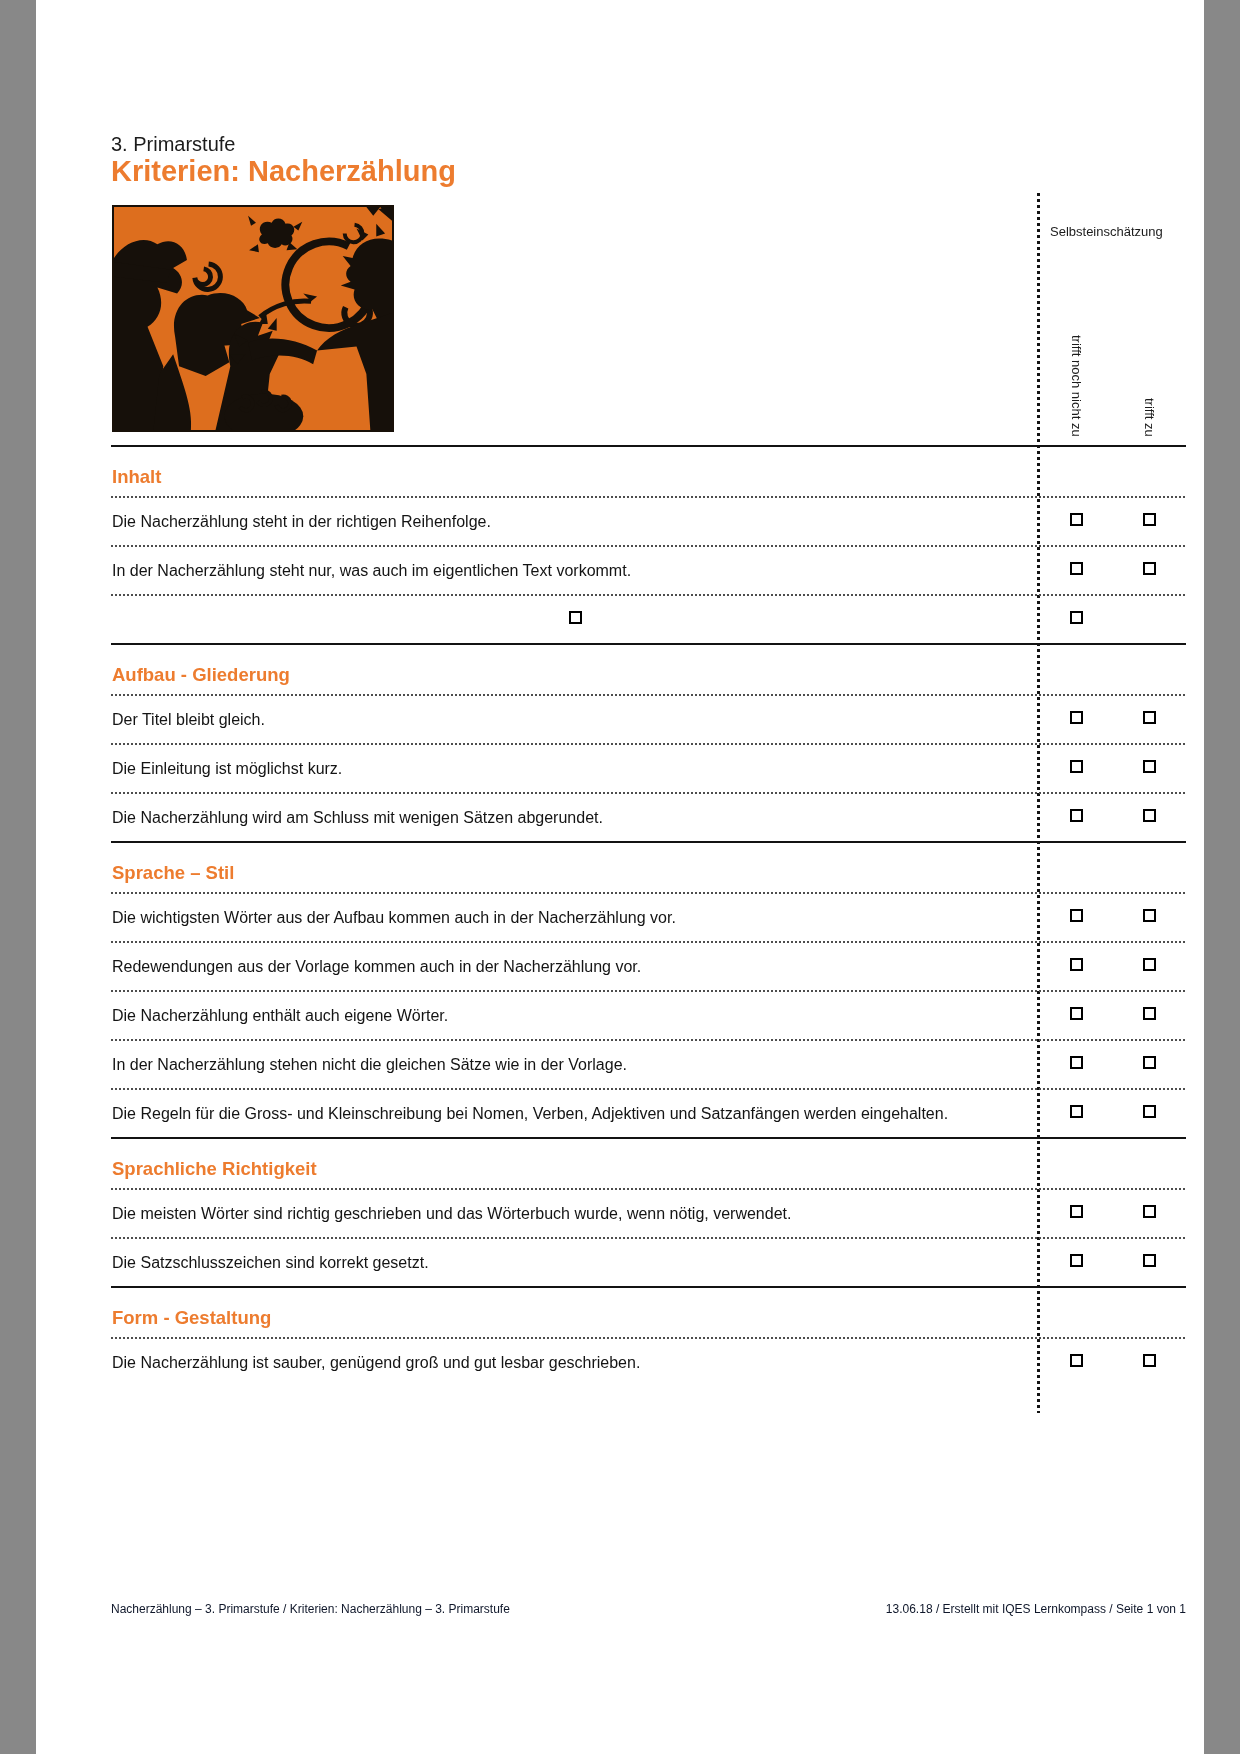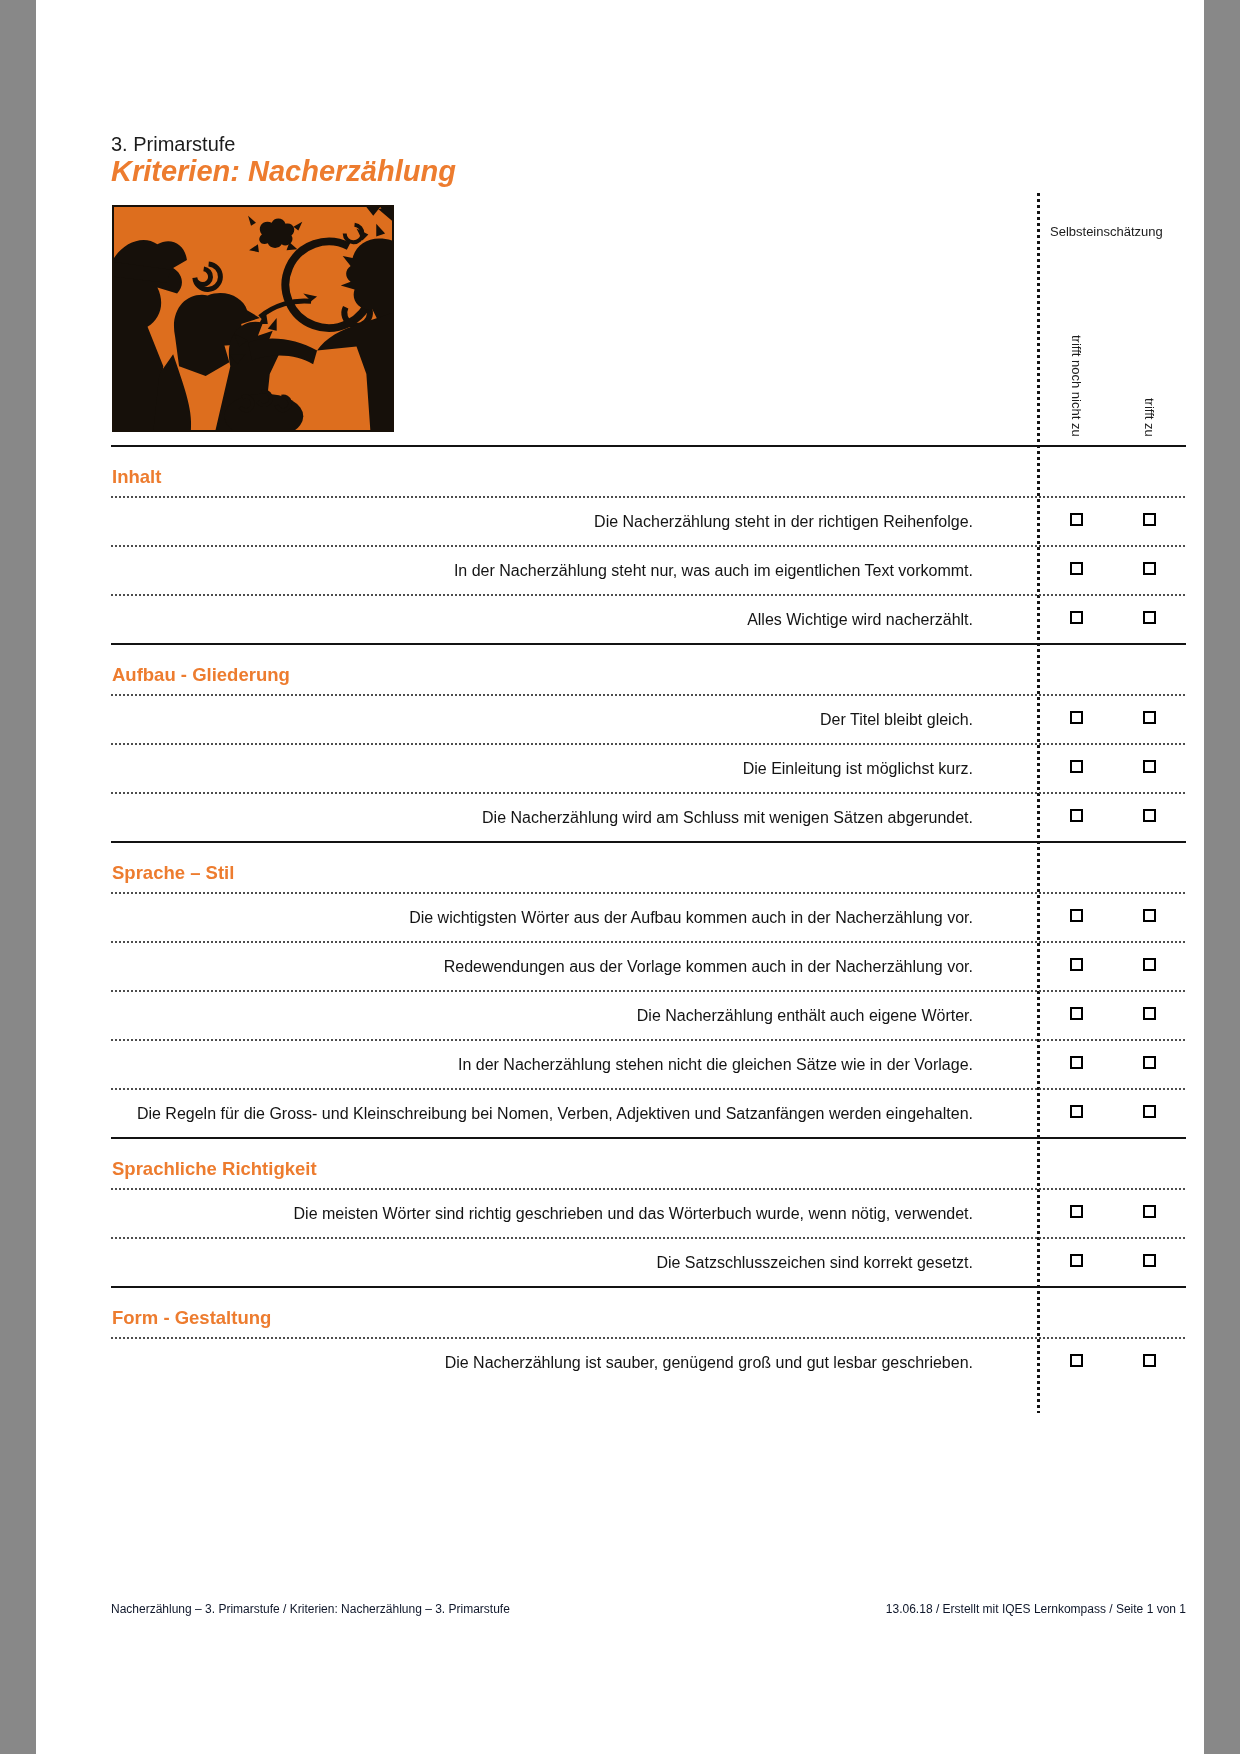--- a/index.html
+++ b/index.html
@@ -14,21 +14,20 @@
   }
   
   .eyebrow{
     position:absolute;left:75px;top:132px;
     font-size:20px;line-height:24px;color:#1c1c1c;
   }
   .doc-title{
     position:absolute;left:75px;top:155px;
     font-size:29px;line-height:33px;font-weight:bold;
     color:var(--accent,#ED7C2F);
-    font-style:italic;
   }
   
   .illustration{
     position:absolute;left:76px;top:205px;
     width:282px;height:227px;
     box-sizing:border-box;
     border:2px solid #181008;
   }
   .illustration svg{display:block;width:100%;height:100%;}
   
@@ -76,21 +75,21 @@
   .cell-text{
     box-sizing:border-box;
     padding:10px 66px 6px 1px;
   }
   .section-title{
     font-size:18.5px;font-weight:bold;
     color:var(--accent,#ED7C2F);
     padding-top:19px;line-height:26px;
   }
   .item-text{
-    font-size:16px;line-height:32px;color:#141414;text-align:right;
+    font-size:16px;line-height:32px;color:#141414;
   }
   .cb-cell{
     display:flex;justify-content:center;align-items:flex-start;
     padding-top:17px;box-sizing:border-box;
   }
   .checkbox{
     width:13px;height:13px;
     box-sizing:border-box;
     border:2px solid #000;
     background:#fff;
@@ -185,21 +184,20 @@
       <div class="row row-item">
         <div class="cell-text item-text">In der Nacherzählung steht nur, was auch im eigentlichen Text vorkommt.</div>
         <div class="cb-cell">
           <span class="checkbox"></span>
         </div>
         <div class="cb-cell">
           <span class="checkbox"></span>
         </div>
       </div>
       <div class="row row-item">
-        <div class="cell-text item-text">Alles Wichtige wird nacherzählt.</div>
         <div class="cb-cell">
           <span class="checkbox"></span>
         </div>
         <div class="cb-cell">
           <span class="checkbox"></span>
         </div>
       </div>
       <div class="row row-section">
         <div class="cell-text section-title">Aufbau - Gliederung</div>
         <div></div>

